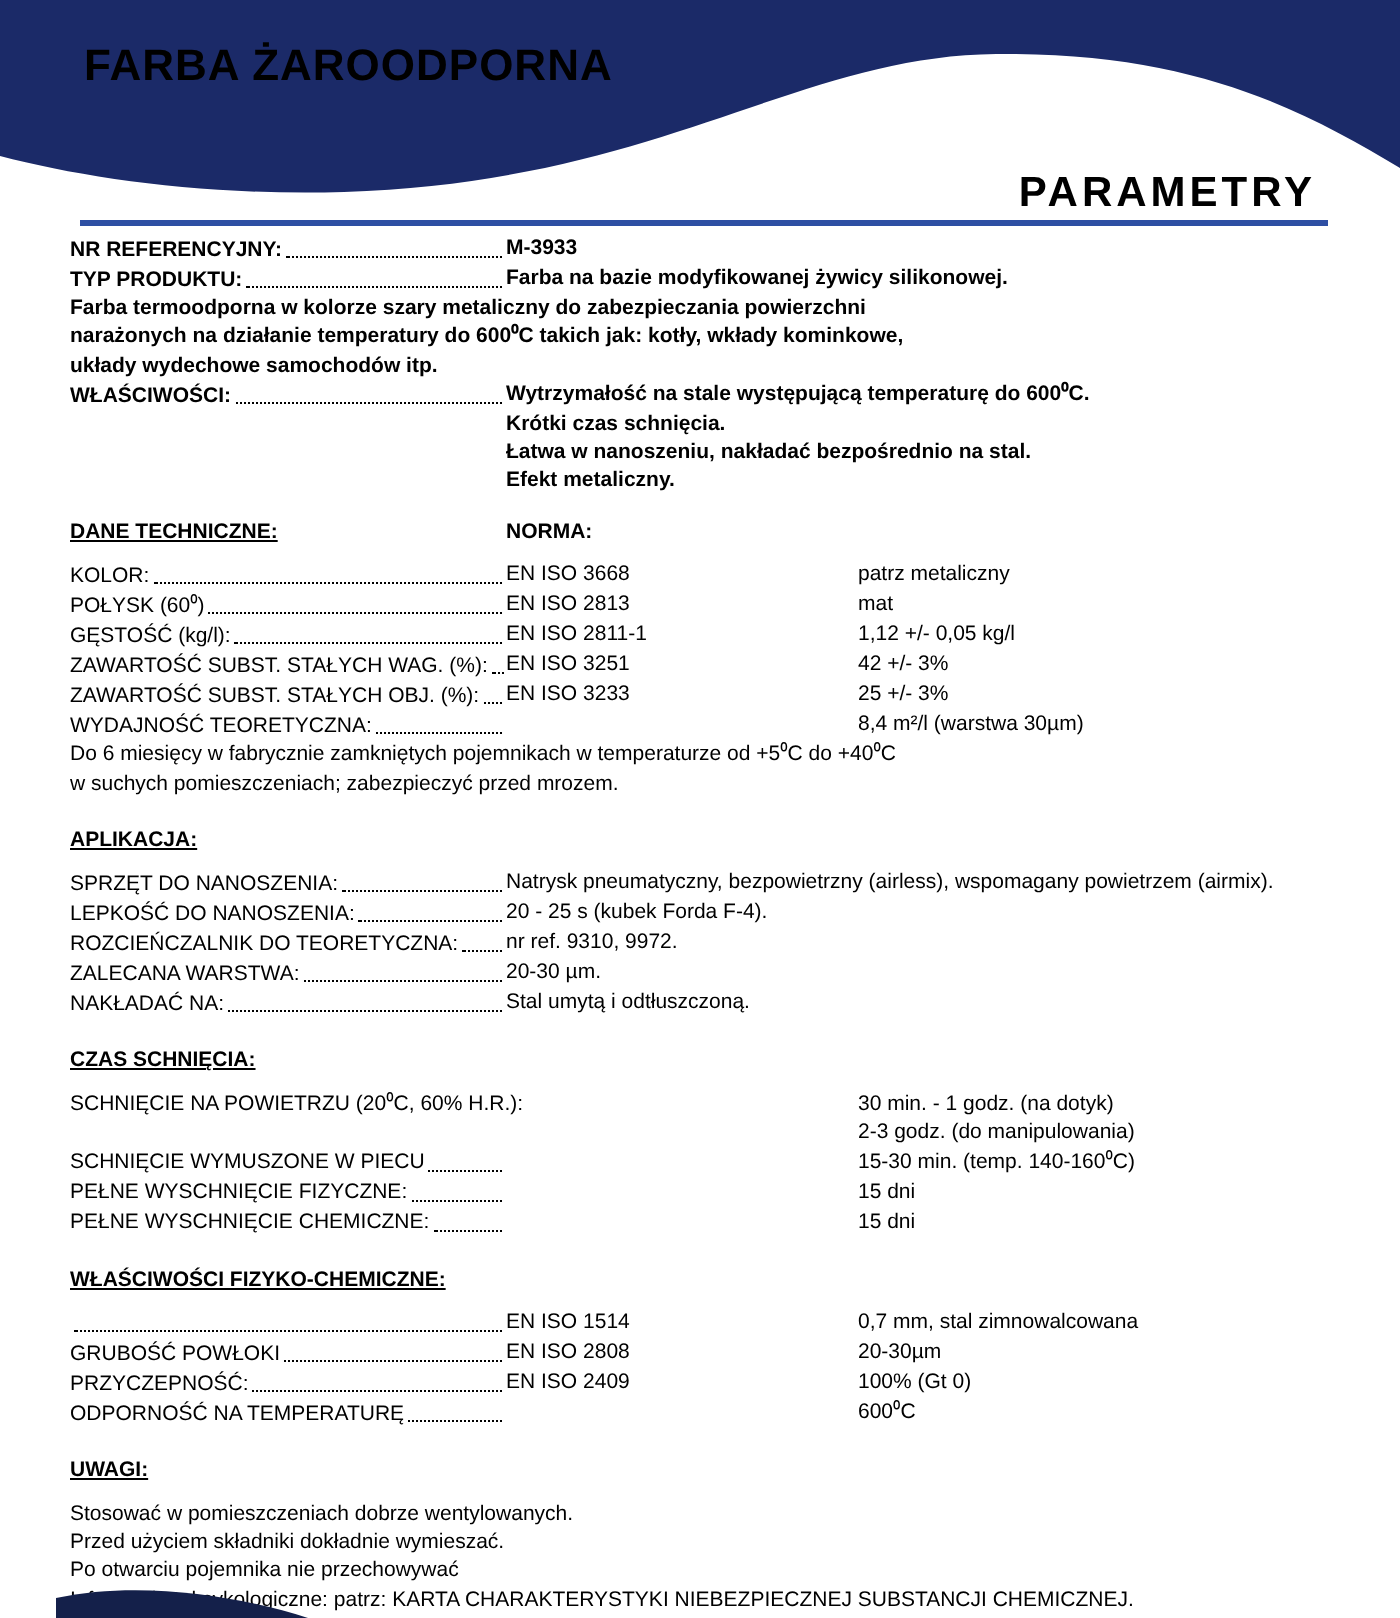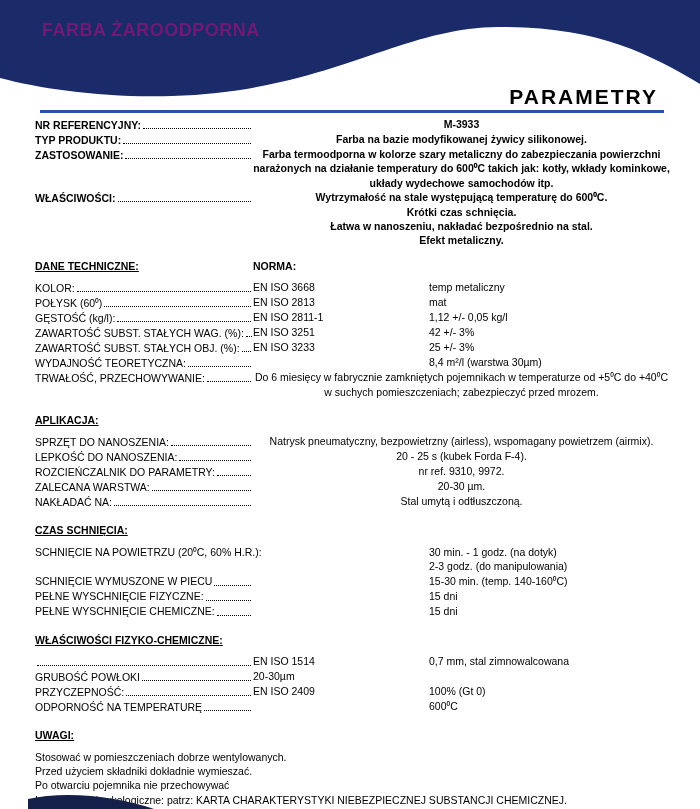--- a/index.html
+++ b/index.html
@@ -1,31 +1,31 @@
 <!DOCTYPE html>
 <html><head>
 <meta charset="utf-8">
 <style>
   html,body{margin:0;padding:0;background:#fff;}
   .page{position:relative;width:700px;height:809px;background:#fff;overflow:hidden;
         font-family:"Liberation Sans",sans-serif;color:#000;}
   .wave{position:absolute;top:0;left:0;width:700px;height:160px;pointer-events:none;}
-  .title{position:absolute;left:42px;top:20px;color:#701a75;font-size:18px;font-weight:bold;
+  .title{position:absolute;left:42px;top:20px;color:#000000;font-size:22px;font-weight:bold;
          letter-spacing:.5px;white-space:nowrap;}
   .parametry{position:absolute;right:42px;top:85px;font-size:21px;font-weight:bold;
              letter-spacing:2px;}
   .rule{position:absolute;left:40px;right:36px;top:110px;height:3px;background:var(--rule,#2e4fa3);}
   .content{position:absolute;left:35px;right:30px;top:117px;font-size:10.5px;line-height:14.4px;}
   .row{display:flex;align-items:flex-start;}
   .c1{width:218px;flex:none;display:flex;align-items:flex-end;white-space:nowrap;overflow:visible;}
   .lab{white-space:nowrap;}
   .leader{flex:1;min-width:6px;border-bottom:1.6px dotted #000;margin:0 2px 3px 2px;height:11px;}
   .c2{width:176px;flex:none;}
   .c3{flex:1;}
-  .cw{flex:1;text-align:center;}
+  .cw{flex:1;}
   .b, .b .c2, .b .c3, .b .cw{font-weight:bold;}
   .sec-head{font-weight:bold;text-decoration:underline;white-space:nowrap;}
   .gap-s{height:7px;} .gap-m{height:11px;} .gap-l{height:14px;}
   .hdr-row .c2,.hdr-row .c3{font-weight:bold;}
   .footer-wave{position:absolute;left:0;bottom:0;width:220px;height:20px;pointer-events:none;}
 </style>
 </head>
 <body>
 
 <div class="page" style="--rule: #2e4fa3;">
@@ -52,24 +52,20 @@
         <div class="row b">
           <div class="c1">
             <span class="lab">TYP PRODUKTU:</span>
             <span class="leader"></span>
           </div>
           <div class="cw">
             <div>Farba na bazie modyfikowanej żywicy silikonowej.</div>
           </div>
         </div>
         <div class="row b">
-          <div class="c1">
-            <span class="lab">ZASTOSOWANIE:</span>
-            <span class="leader"></span>
-          </div>
           <div class="cw">
             <div>Farba termoodporna w kolorze szary metaliczny do zabezpieczania powierzchni</div>
             <div>narażonych na działanie temperatury do 600⁰C takich jak: kotły, wkłady kominkowe,</div>
             <div>układy wydechowe samochodów itp.</div>
           </div>
         </div>
         <div class="row b">
           <div class="c1">
             <span class="lab">WŁAŚCIWOŚCI:</span>
             <span class="leader"></span>
@@ -91,21 +87,21 @@
       <div class="c2">NORMA:</div>
     </div>
     <div class="gap-s"></div>
     <div id="dane-rows">
         <div class="row">
           <div class="c1">
             <span class="lab">KOLOR:</span>
             <span class="leader"></span>
           </div>
           <div class="c2">EN ISO 3668</div>
-          <div class="c3">temp metaliczny</div>
+          <div class="c3">patrz metaliczny</div>
         </div>
         <div class="row">
           <div class="c1">
             <span class="lab">POŁYSK (60⁰)</span>
             <span class="leader"></span>
           </div>
           <div class="c2">EN ISO 2813</div>
           <div class="c3">mat</div>
         </div>
         <div class="row">
@@ -134,24 +130,20 @@
         </div>
         <div class="row">
           <div class="c1">
             <span class="lab">WYDAJNOŚĆ TEORETYCZNA:</span>
             <span class="leader"></span>
           </div>
           <div class="c2"></div>
           <div class="c3">8,4 m²/l (warstwa 30µm)</div>
         </div>
         <div class="row">
-          <div class="c1">
-            <span class="lab">TRWAŁOŚĆ, PRZECHOWYWANIE:</span>
-            <span class="leader"></span>
-          </div>
           <div class="cw">
             <div>Do 6 miesięcy w fabrycznie zamkniętych pojemnikach w temperaturze od +5⁰C do +40⁰C</div>
             <div>w suchych pomieszczeniach; zabezpieczyć przed mrozem.</div>
           </div>
         </div>
       </div>
 
     <div class="gap-l"></div>
     <div class="sec-head">APLIKACJA:</div>
     <div class="gap-s"></div>
@@ -169,21 +161,21 @@
           <div class="c1">
             <span class="lab">LEPKOŚĆ DO NANOSZENIA:</span>
             <span class="leader"></span>
           </div>
           <div class="cw">
             <div>20 - 25 s (kubek Forda F-4).</div>
           </div>
         </div>
         <div class="row">
           <div class="c1">
-            <span class="lab">ROZCIEŃCZALNIK DO PARAMETRY:</span>
+            <span class="lab">ROZCIEŃCZALNIK DO TEORETYCZNA:</span>
             <span class="leader"></span>
           </div>
           <div class="cw">
             <div>nr ref. 9310, 9972.</div>
           </div>
         </div>
         <div class="row">
           <div class="c1">
             <span class="lab">ZALECANA WARSTWA:</span>
             <span class="leader"></span>
@@ -256,20 +248,21 @@
             <span class="leader"></span>
           </div>
           <div class="c2">EN ISO 1514</div>
           <div class="c3">0,7 mm, stal zimnowalcowana</div>
         </div>
         <div class="row">
           <div class="c1">
             <span class="lab">GRUBOŚĆ POWŁOKI</span>
             <span class="leader"></span>
           </div>
+          <div class="c2">EN ISO 2808</div>
           <div class="c3">20-30µm</div>
         </div>
         <div class="row">
           <div class="c1">
             <span class="lab">PRZYCZEPNOŚĆ:</span>
             <span class="leader"></span>
           </div>
           <div class="c2">EN ISO 2409</div>
           <div class="c3">100% (Gt 0)</div>
         </div>

